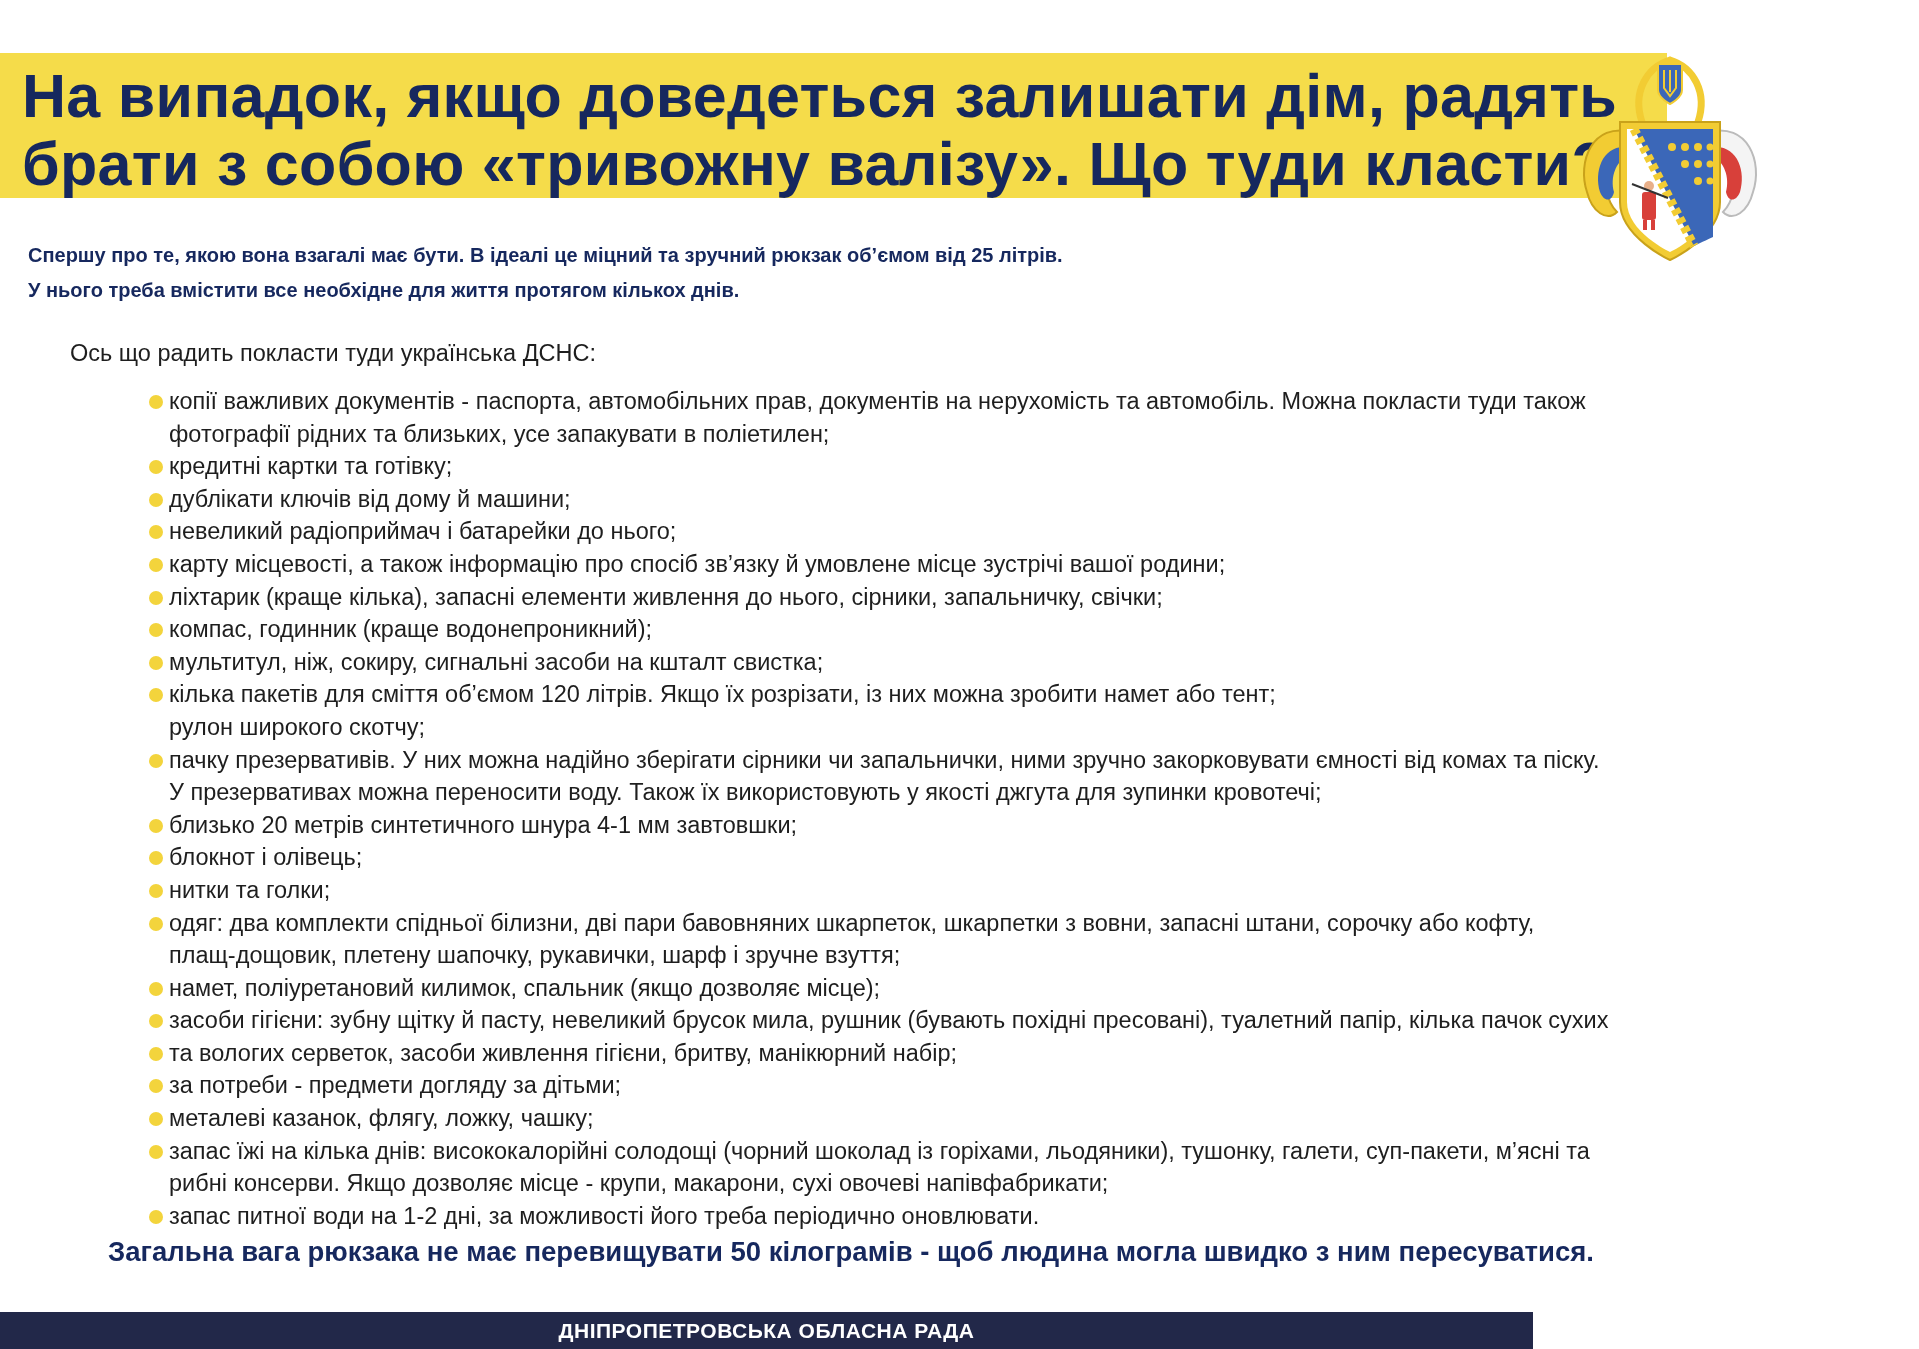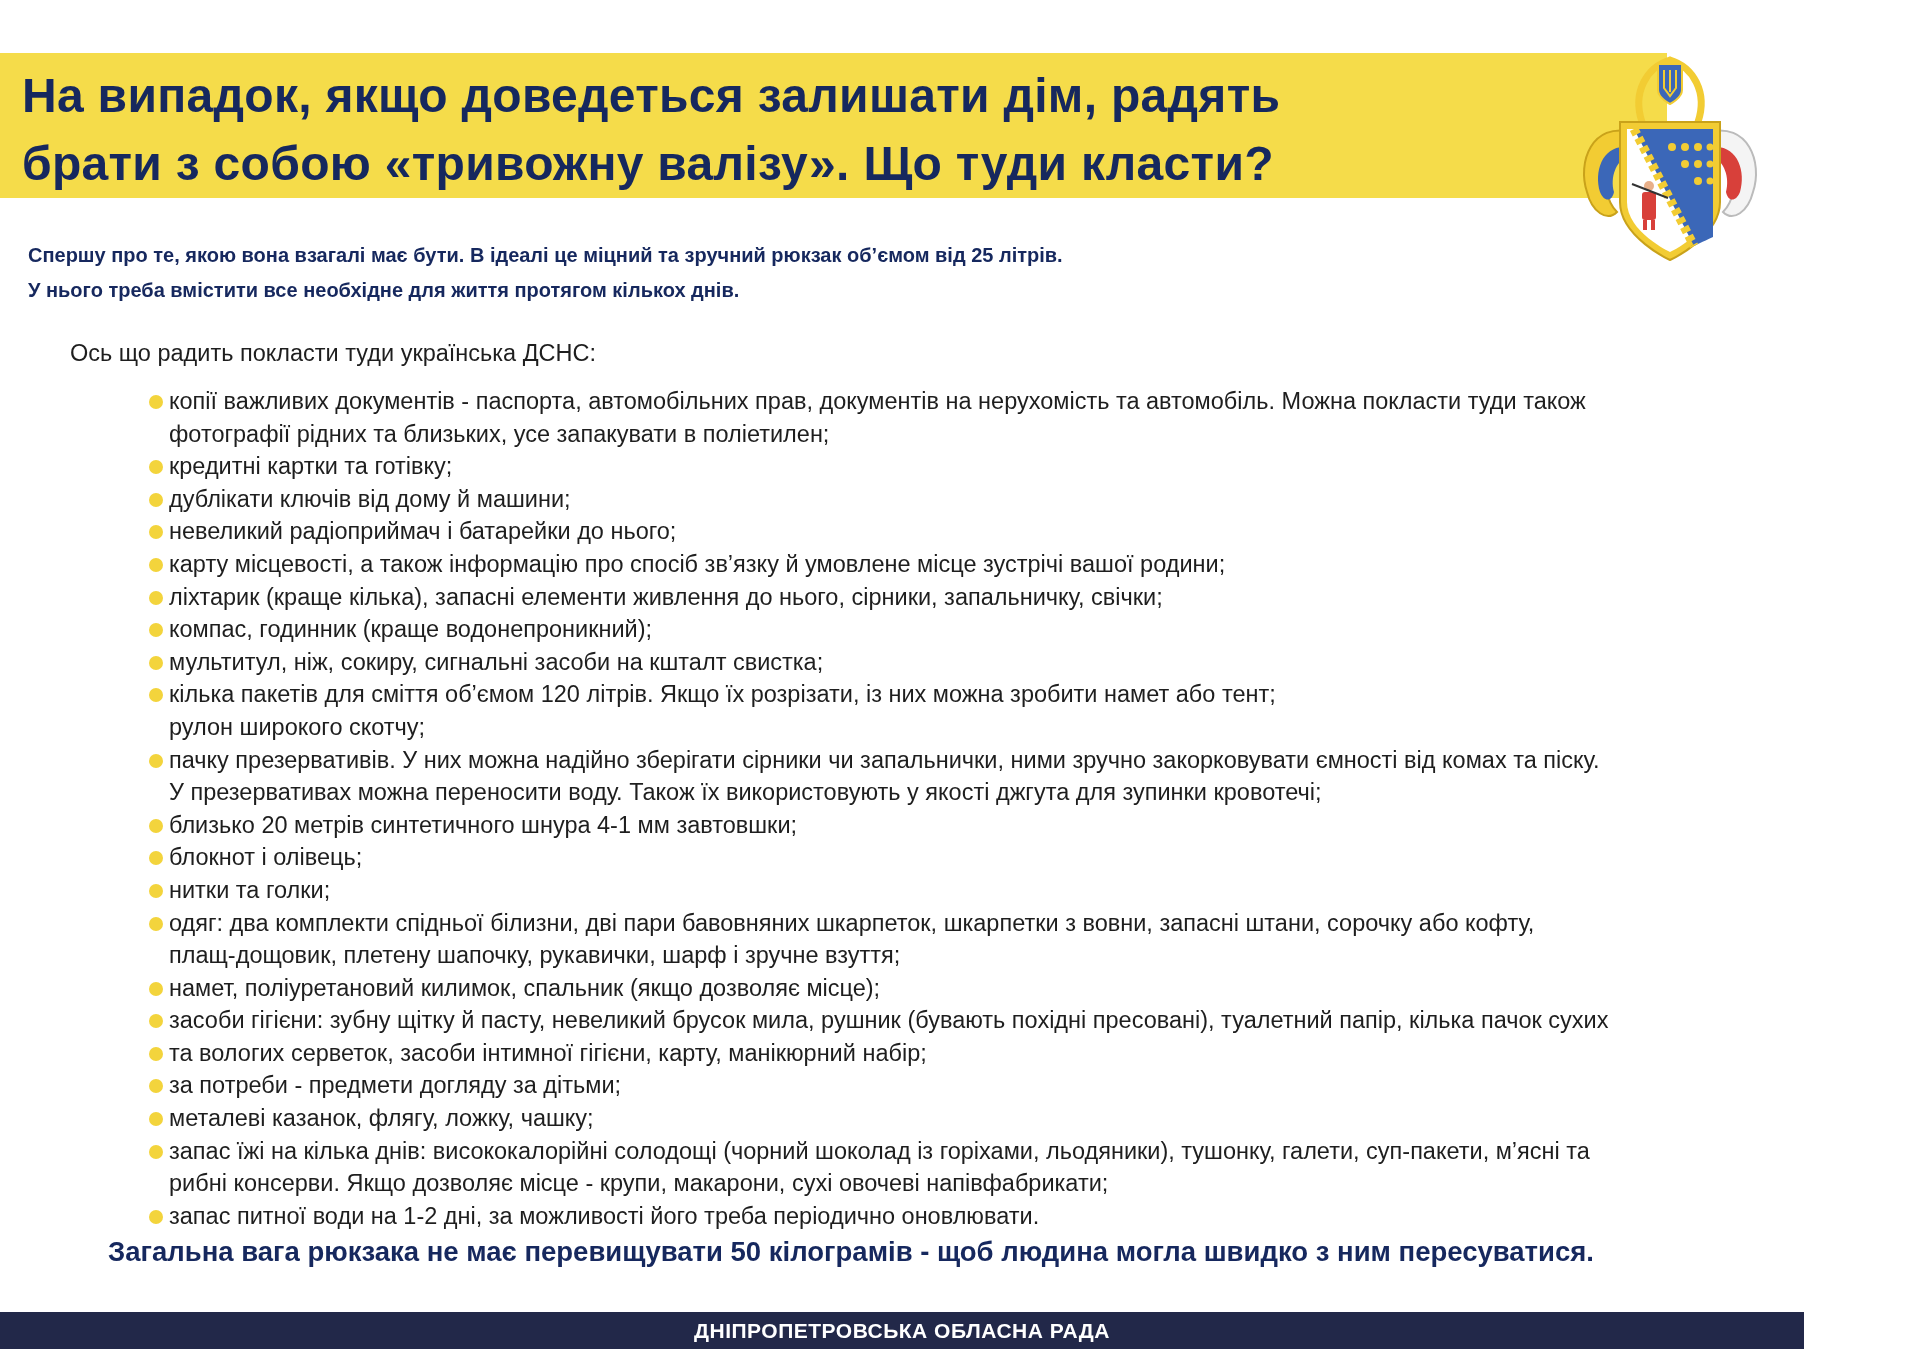--- a/index.html
+++ b/index.html
@@ -7,21 +7,21 @@
     width:1919px; height:1349px; position:relative; overflow:hidden;
     background:#ffffff;
     font-family:"Liberation Sans", sans-serif;
   }
   .banner {
     position:absolute; left:0; top:53px; width:1667px; height:145px;
     background:#f5dc4a;
   }
   .title {
     position:absolute; left:22px; top:62px; margin:0;
-    color:#16285e; font-weight:bold; font-size:48px; line-height:68px;
+    color:#16285e; font-weight:bold; font-size:61px; line-height:68px;
     letter-spacing:0.3px;
   }
   .coat {
     position:absolute; left:1572px; top:52px; width:196px; height:215px;
   }
   .subtitle {
     position:absolute; left:28px; top:238px; margin:0;
     color:#16285e; font-weight:bold; font-size:20px; line-height:35px;
   }
   .intro {
@@ -38,21 +38,21 @@
   }
   .bullet {
     position:absolute; left:0; top:10px; width:14px; height:14px;
     border-radius:50%; background:#f3d43c;
   }
   .closing {
     position:absolute; left:108px; top:1234px; margin:0;
     color:#16285e; font-weight:bold; font-size:27.5px; line-height:36px;
   }
   .footer {
-    position:absolute; left:0; top:1312px; width:1804px; height:37px;
+    position:absolute; left:0; top:1312px; width:1533px; height:37px;
     background:#222849; display:flex; align-items:center; justify-content:center;
   }
   .footer span {
     color:#ffffff; font-weight:bold; font-size:21px; letter-spacing:0.5px;
   }
 </style>
 </head>
 <body>
 
 <div class="banner"></div>
@@ -118,21 +118,21 @@
     <li><span class="bullet"></span><span>компас, годинник (краще водонепроникний);</span></li>
     <li><span class="bullet"></span><span>мультитул, ніж, сокиру, сигнальні засоби на кшталт свистка;</span></li>
     <li><span class="bullet"></span><span>кілька пакетів для сміття об’ємом 120 літрів. Якщо їх розрізати, із них можна зробити намет або тент;</span><br><span>рулон широкого скотчу;</span></li>
     <li><span class="bullet"></span><span>пачку презервативів. У них можна надійно зберігати сірники чи запальнички, ними зручно закорковувати ємності від комах та піску.</span><br><span>У презервативах можна переносити воду. Також їх використовують у якості джгута для зупинки кровотечі;</span></li>
     <li><span class="bullet"></span><span>близько 20 метрів синтетичного шнура 4-1 мм завтовшки;</span></li>
     <li><span class="bullet"></span><span>блокнот і олівець;</span></li>
     <li><span class="bullet"></span><span>нитки та голки;</span></li>
     <li><span class="bullet"></span><span>одяг: два комплекти спідньої білизни, дві пари бавовняних шкарпеток, шкарпетки з вовни, запасні штани, сорочку або кофту,</span><br><span>плащ-дощовик, плетену шапочку, рукавички, шарф і зручне взуття;</span></li>
     <li><span class="bullet"></span><span>намет, поліуретановий килимок, спальник (якщо дозволяє місце);</span></li>
     <li><span class="bullet"></span><span>засоби гігієни: зубну щітку й пасту, невеликий брусок мила, рушник (бувають похідні пресовані), туалетний папір, кілька пачок сухих</span></li>
-    <li><span class="bullet"></span><span>та вологих серветок, засоби інтимної гігієни, карту, манікюрний набір;</span></li>
+    <li><span class="bullet"></span><span>та вологих серветок, засоби живлення гігієни, бритву, манікюрний набір;</span></li>
     <li><span class="bullet"></span><span>за потреби - предмети догляду за дітьми;</span></li>
     <li><span class="bullet"></span><span>металеві казанок, флягу, ложку, чашку;</span></li>
     <li><span class="bullet"></span><span>запас їжі на кілька днів: висококалорійні солодощі (чорний шоколад із горіхами, льодяники), тушонку, галети, суп-пакети, м’ясні та</span><br><span>рибні консерви. Якщо дозволяє місце - крупи, макарони, сухі овочеві напівфабрикати;</span></li>
     <li><span class="bullet"></span><span>запас питної води на 1-2 дні, за можливості його треба періодично оновлювати.</span></li>
   </ul>
 
 <p class="closing">Загальна вага рюкзака не має перевищувати 50 кілограмів - щоб людина могла швидко з ним пересуватися.</p>
 
 <div class="footer">
   <span>ДНІПРОПЕТРОВСЬКА ОБЛАСНА РАДА</span>

